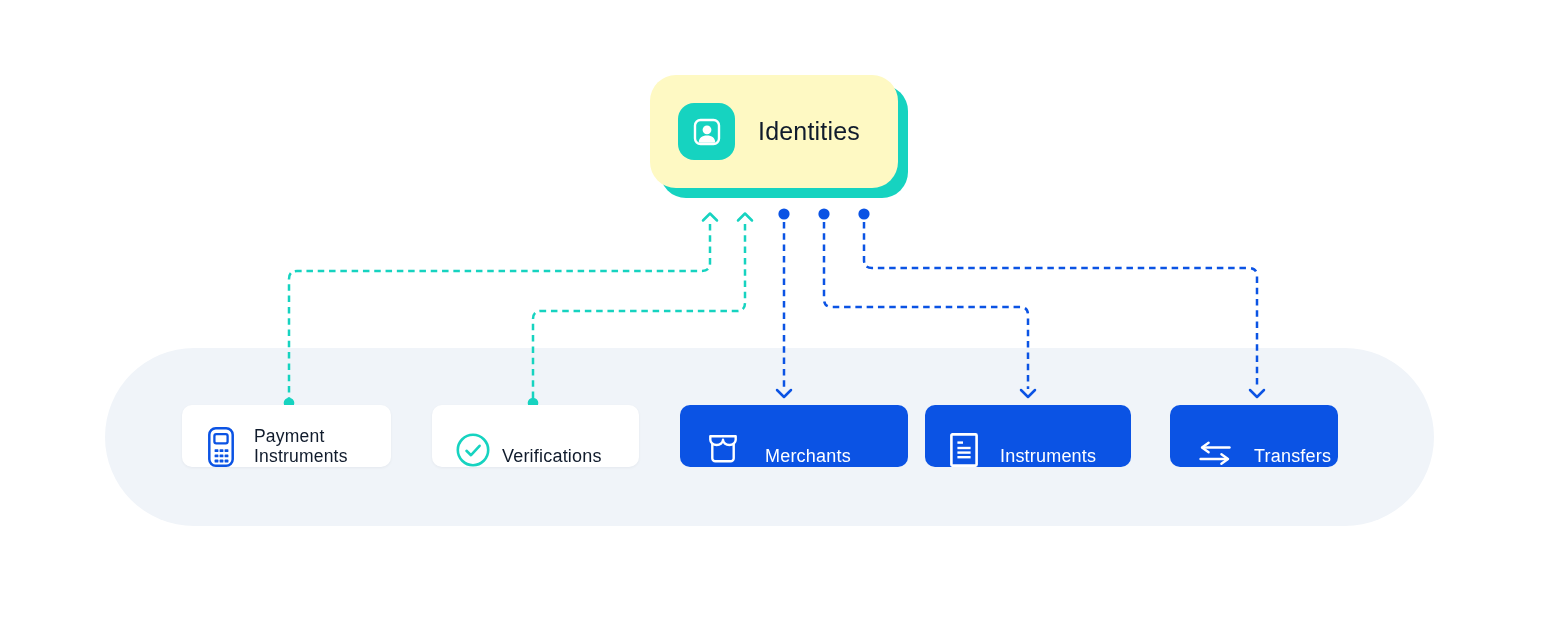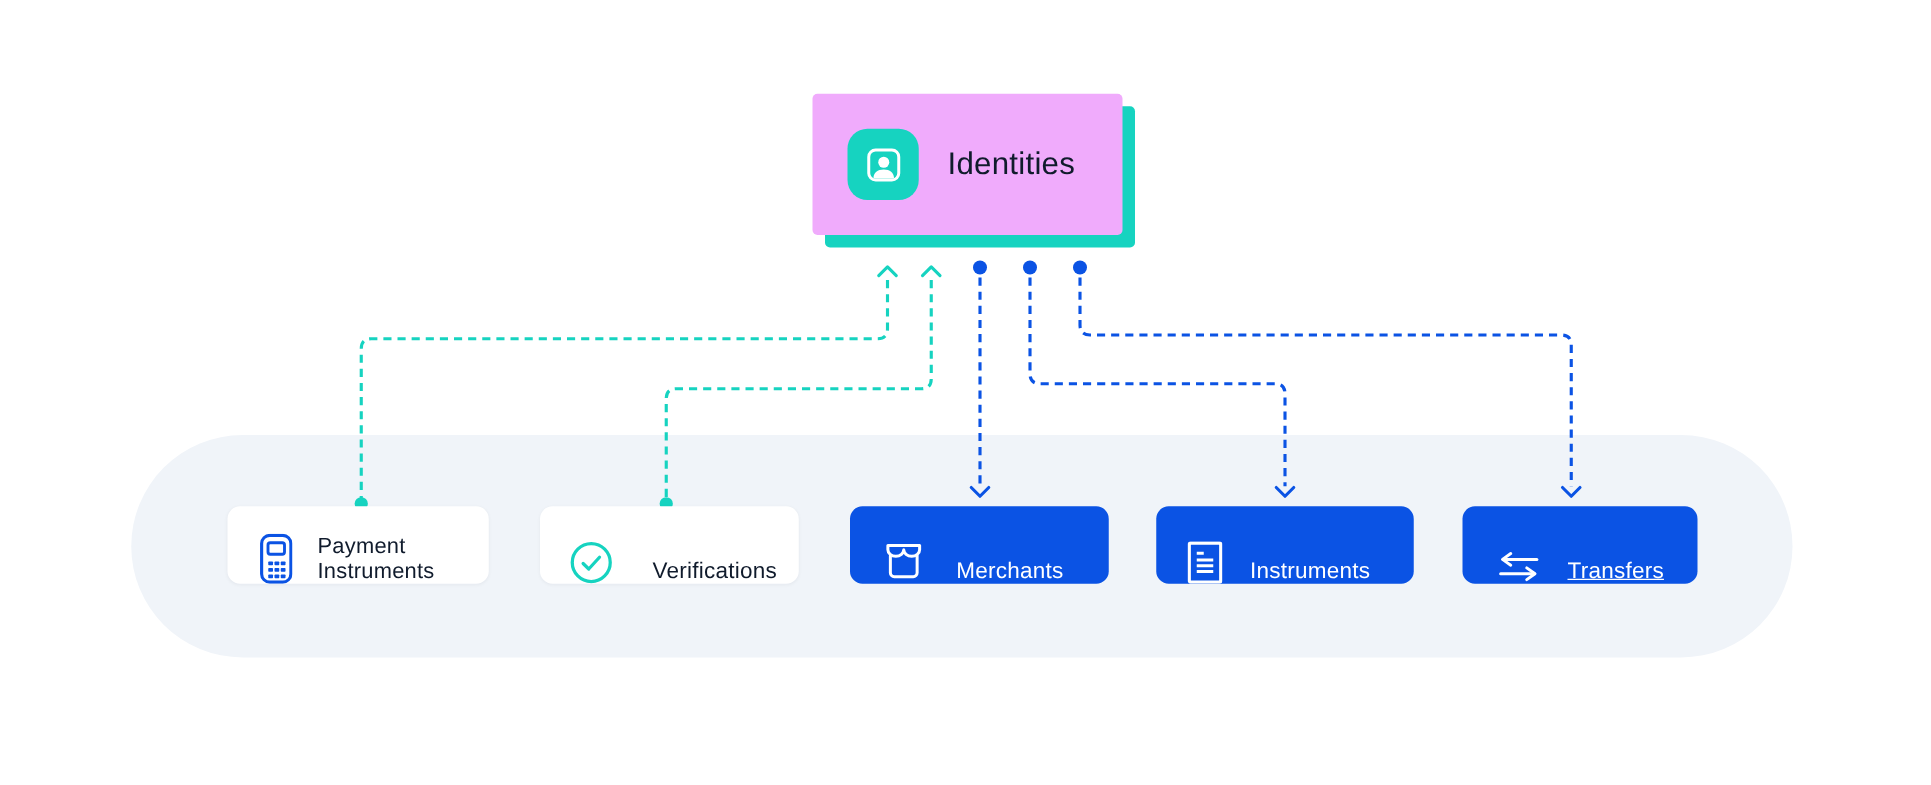--- a/index.html
+++ b/index.html
@@ -11,44 +11,44 @@
   }
   .abs{position:absolute;}
   
   .platform{
     left:105px;top:348px;width:1329px;height:178px;
     background:#f0f4f9;border-radius:89px;
   }
   
   .root-card{
     left:650px;top:75px;width:248px;height:113px;
-    background:#f0abfc;border-radius:4px;
+    background:#fef9c3;border-radius:26px;
     box-shadow:10px 10px 0 0 #16d3c0;
     display:flex;align-items:center;padding-left:28px;box-sizing:border-box;gap:23px;
   }
   .root-icon{
     width:57px;height:57px;border-radius:16px;background:#16d3c0;
     display:flex;align-items:center;justify-content:center;flex:0 0 auto;
   }
   .root-label{font-size:25px;font-weight:500;letter-spacing:.2px;color:#101b2c;}
   
   .node{
     top:405px;height:62px;border-radius:10px;
     display:flex;align-items:flex-end;box-sizing:border-box;
   }
   .node.light{background:#ffffff;color:#101b2c;box-shadow:0 1px 3px rgba(16,24,40,.05);}
   .node.blue{background:#0b53e4;color:#ffffff;}
   .node-label{font-size:18px;font-weight:500;letter-spacing:.2px;line-height:1.18;}
   .icon{flex:0 0 auto;display:block;}
   #node-payment{left:182px;width:209px;padding-left:26px;gap:20px;}
   #node-payment .node-label{font-size:17.5px;}
-  #node-verifications{left:432px;width:207px;padding-left:24px;gap:32px;}
-  #node-merchants{left:680px;width:207px;padding-left:25px;gap:24px;}
+  #node-verifications{left:432px;width:207px;padding-left:24px;gap:12px;}
+  #node-merchants{left:680px;width:228px;padding-left:25px;gap:24px;}
   #node-settlements{left:925px;width:206px;padding-left:25px;gap:22px;}
-  #node-transfers{left:1170px;width:188px;padding-left:26px;gap:20px;text-decoration:underline;}
+  #node-transfers{left:1170px;width:168px;padding-left:26px;gap:20px;}
   
   #connectors{left:0;top:0;pointer-events:none;}
   .dash{fill:none;stroke-width:2.5;stroke-dasharray:6.5 4.8;}
   .dash.teal{stroke:#16d3c0;}
   .dash.blue{stroke:#0b53e4;}
   .head{fill:none;stroke-width:2.5;stroke-linecap:round;stroke-linejoin:round;}
   .head.teal{stroke:#16d3c0;}
   .head.blue{stroke:#0b53e4;}
 </style>
 </head>

